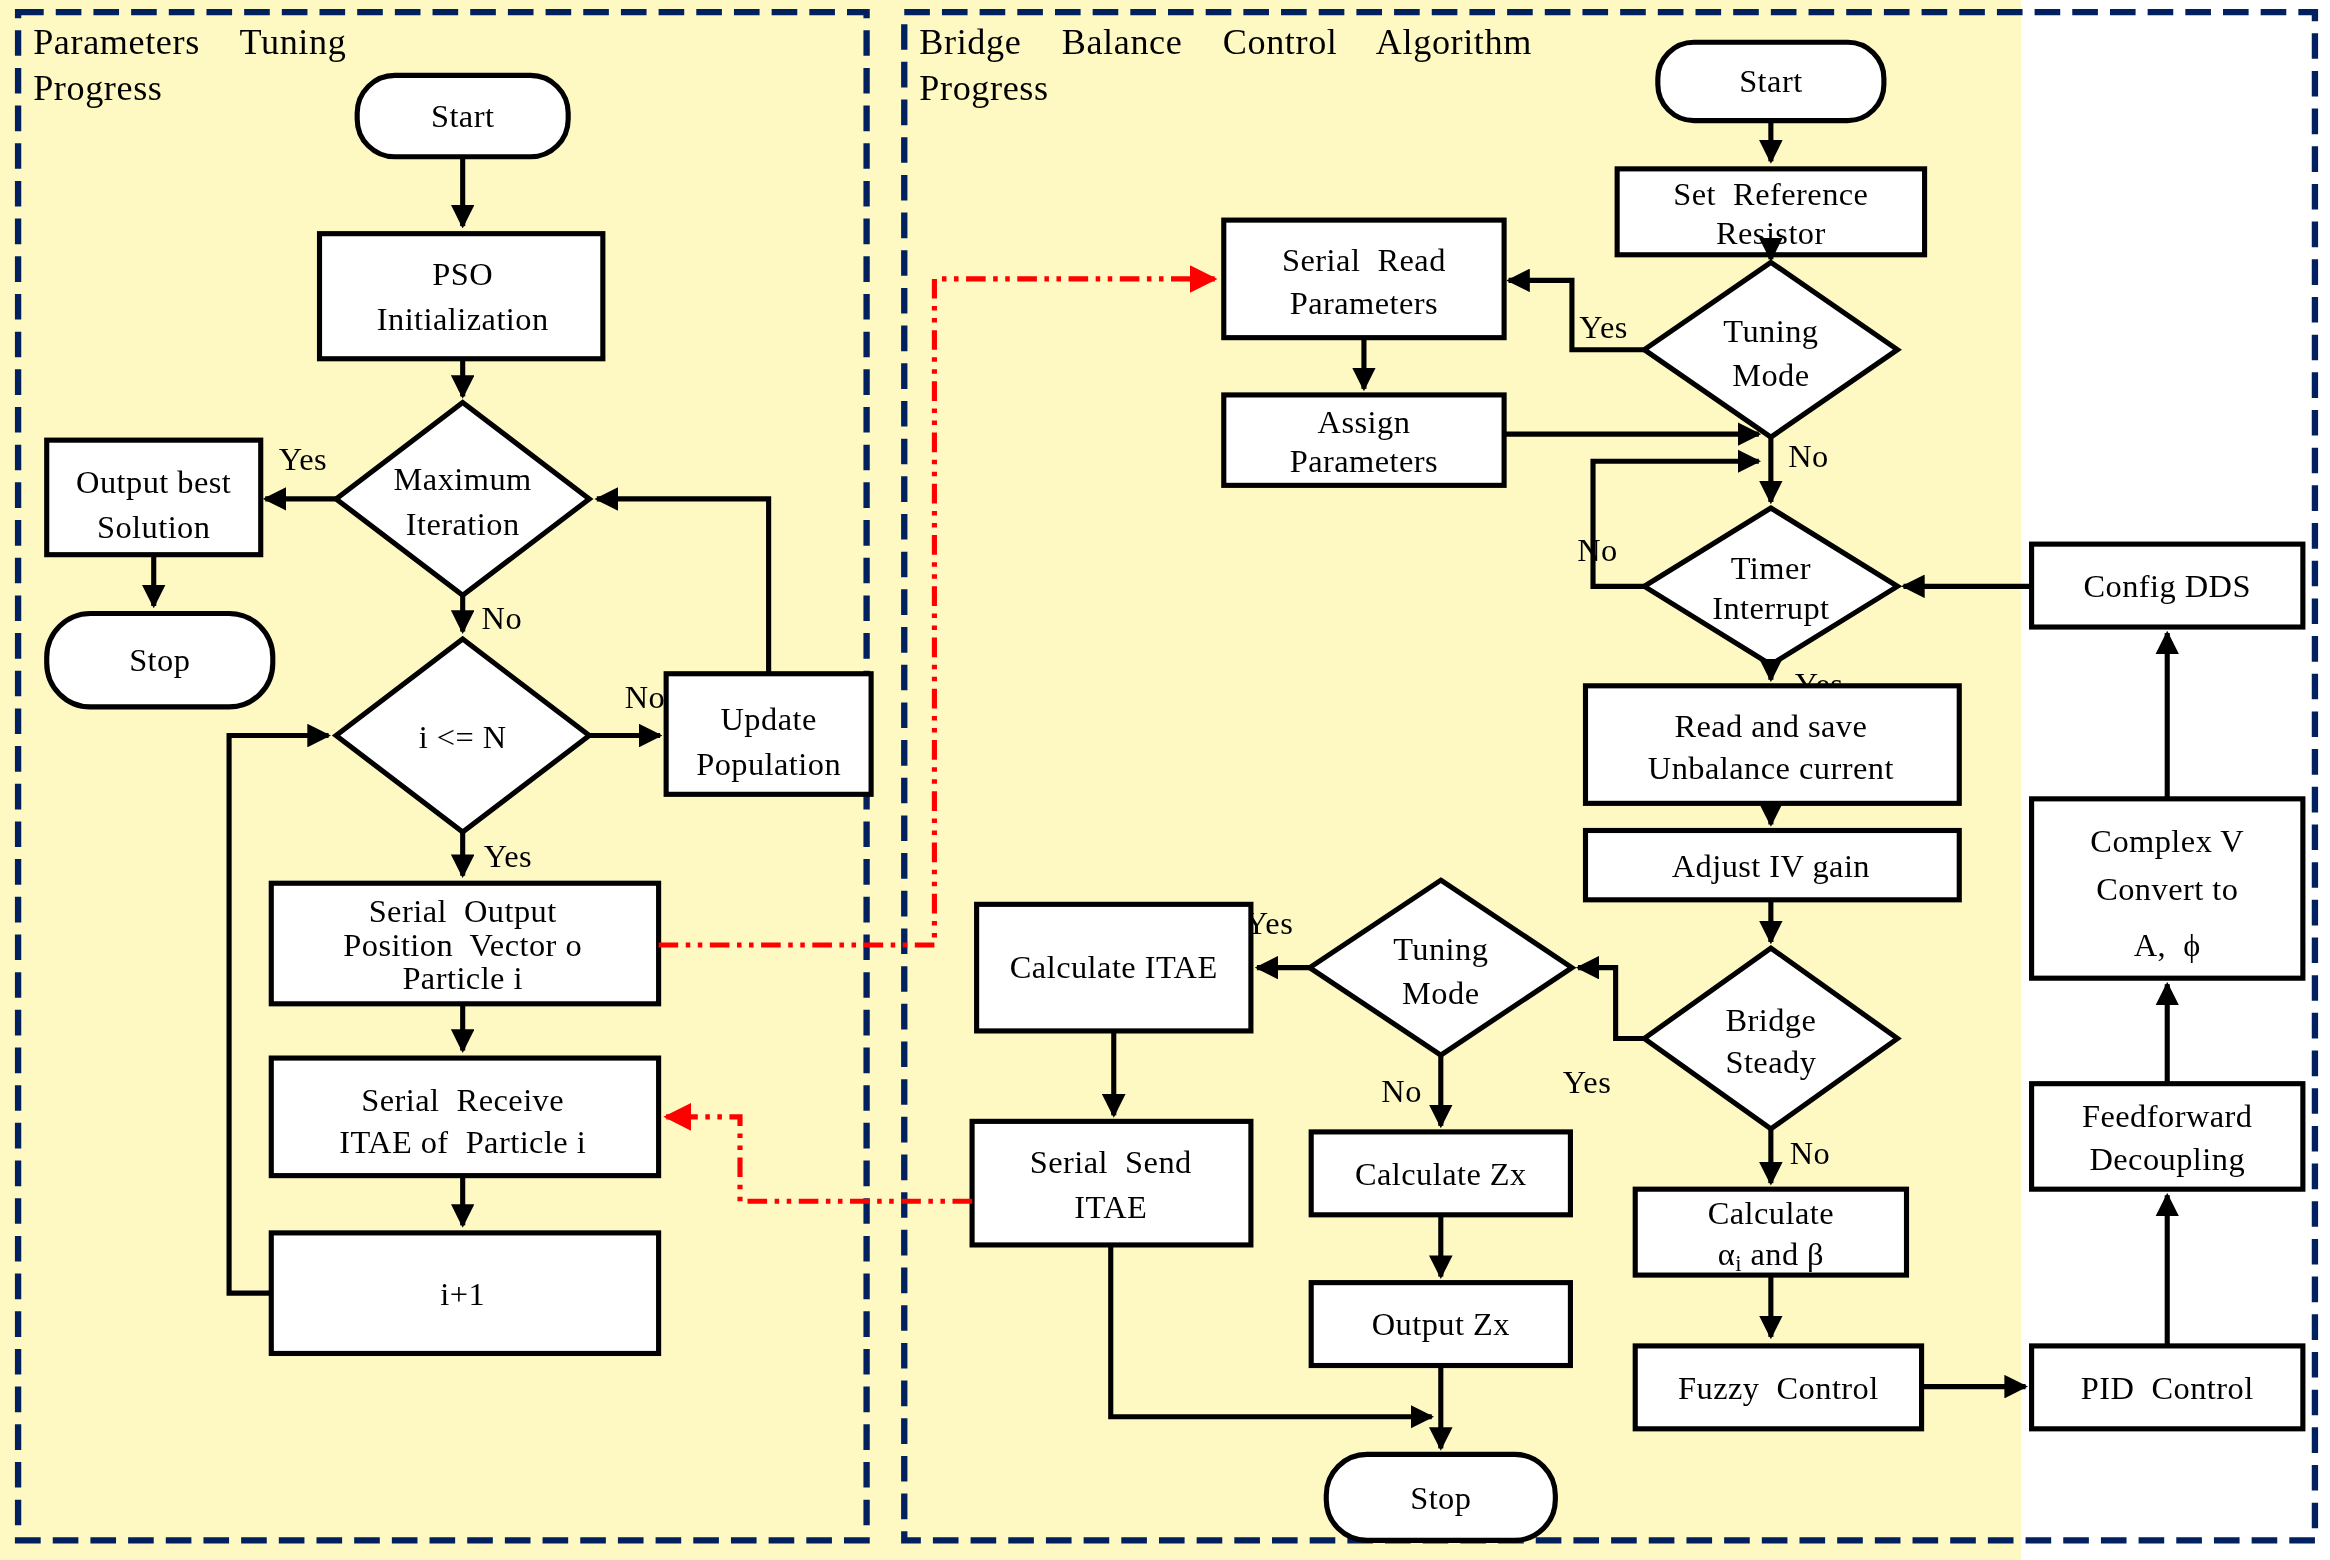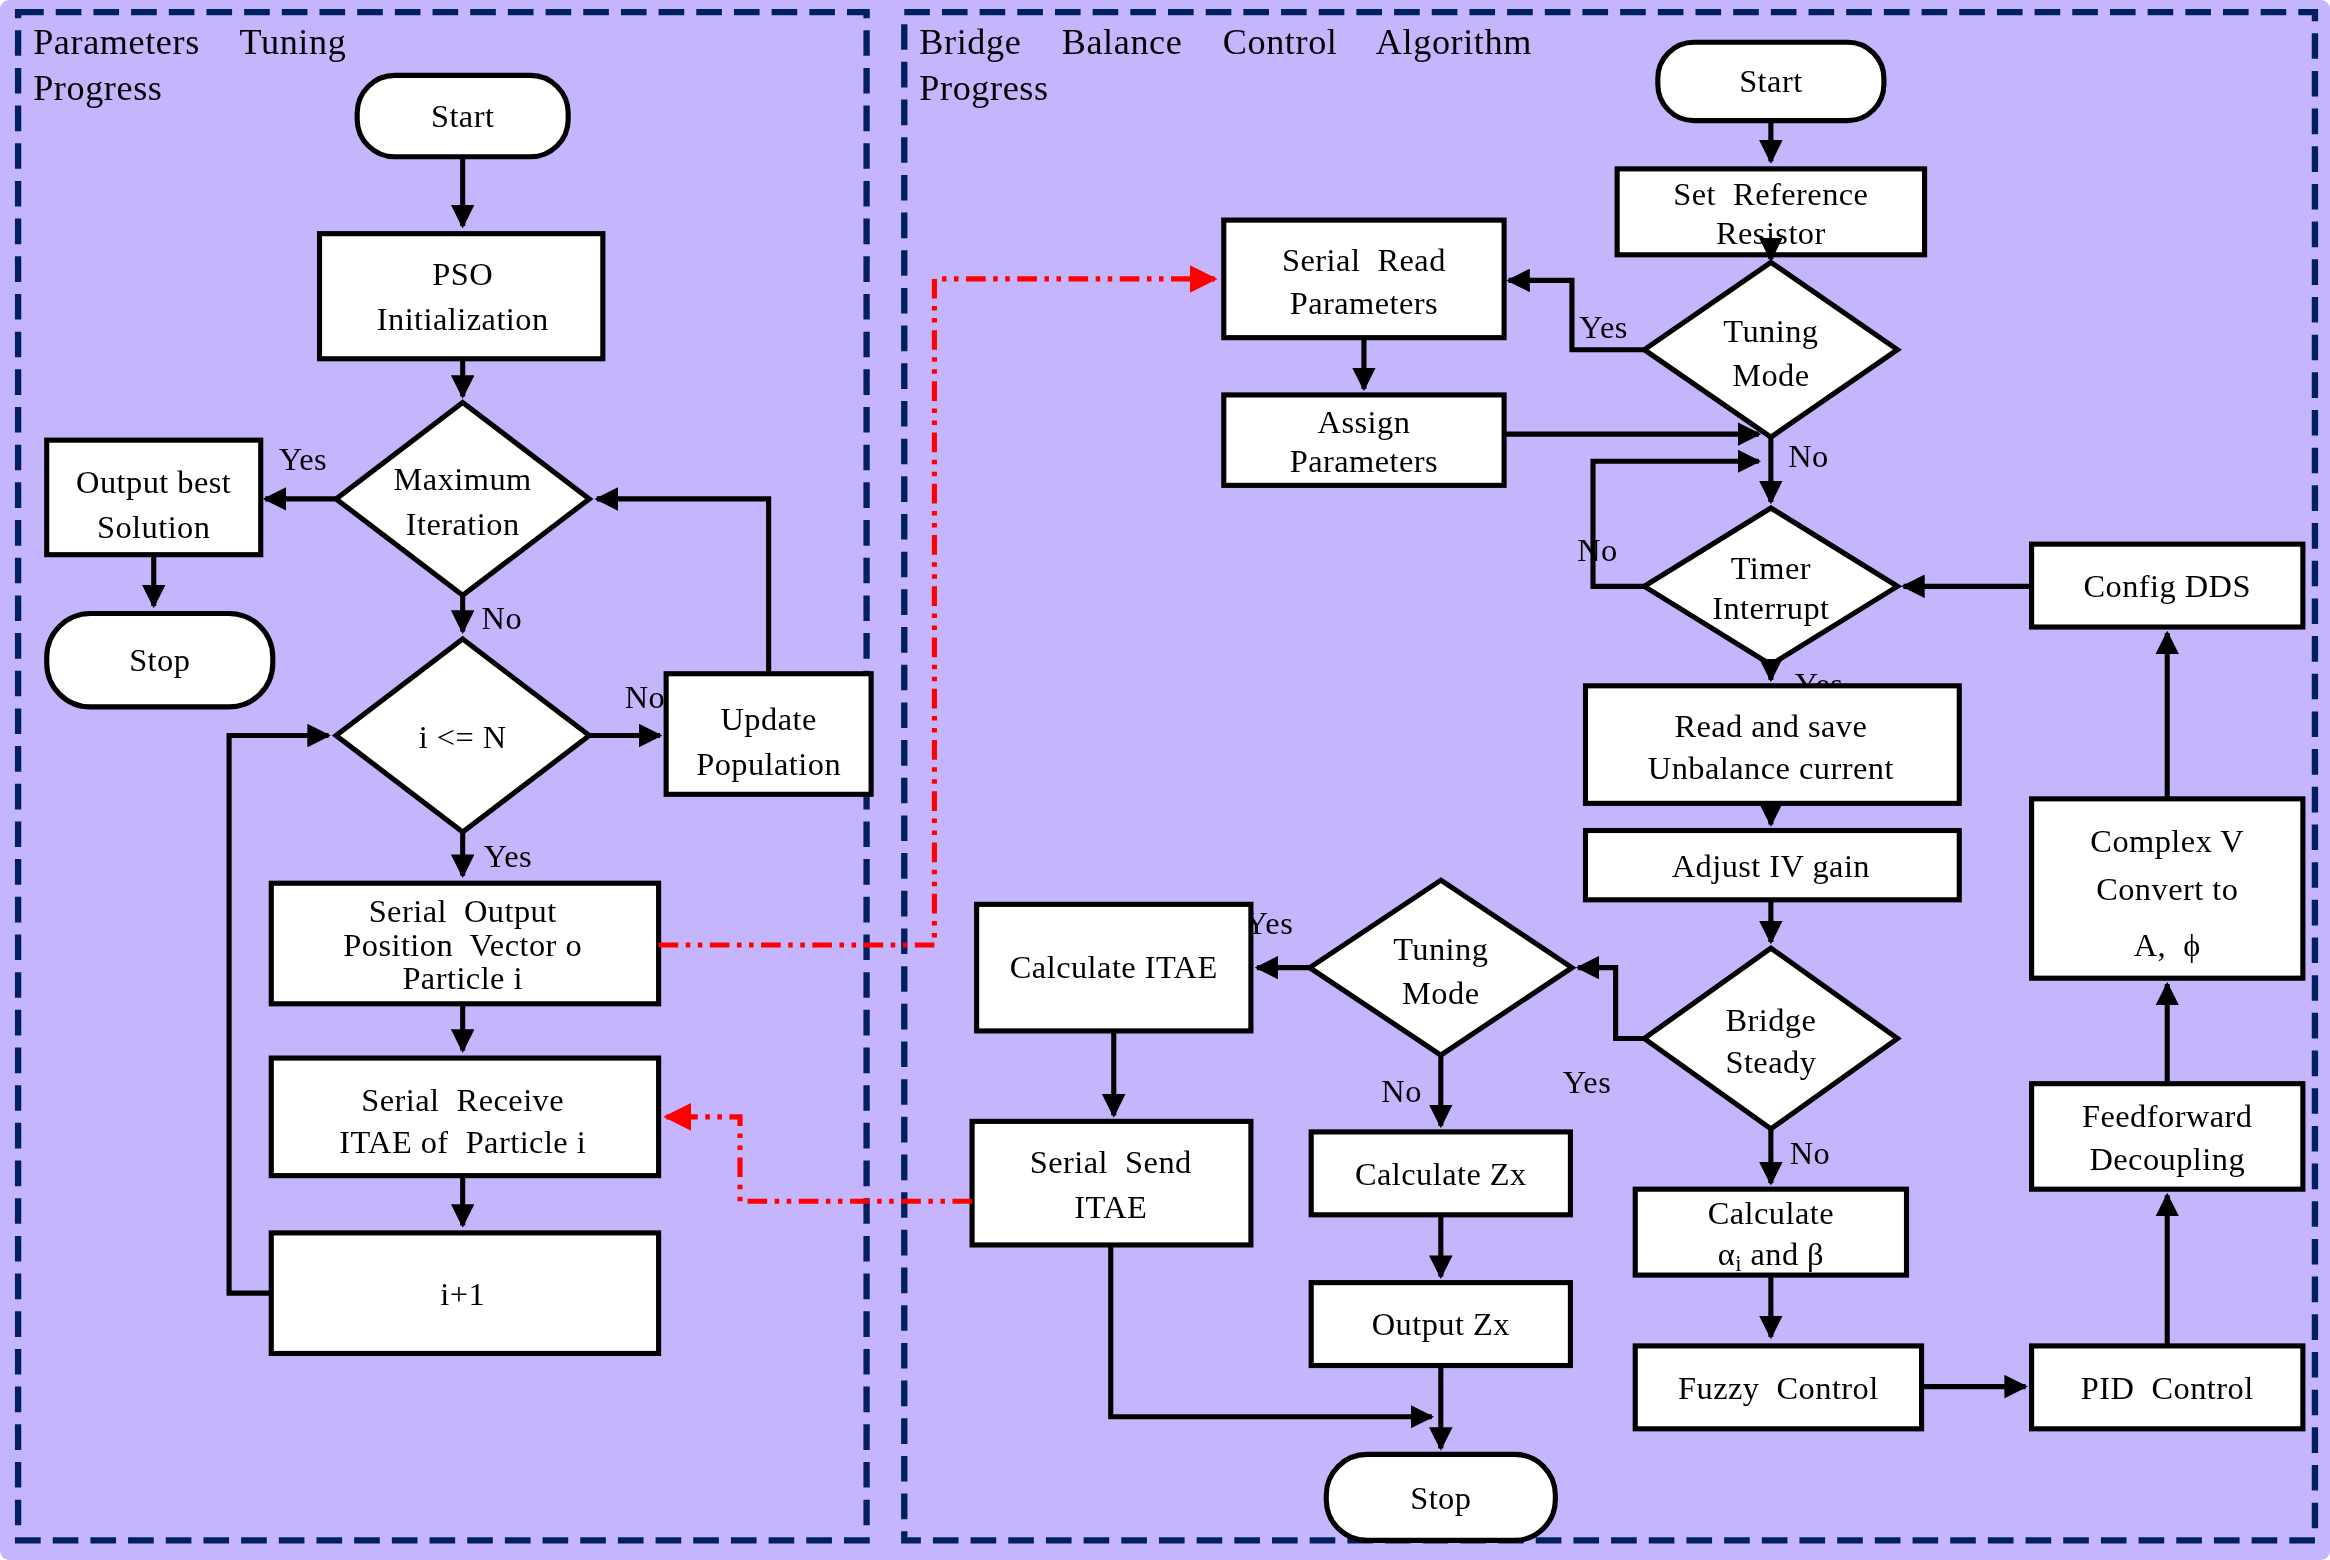--- a/index.html
+++ b/index.html
@@ -1,16 +1,16 @@
 <!DOCTYPE html>
 <html style="font-size:9.4px"><head>
 <meta charset="utf-8">
 <style>
   html,body{margin:0;padding:0;background:#ffffff;}
-  .figure-wrap{width:2330px;height:1560px;background:#c4b5fd;border-radius:9px;}
+  .figure-wrap{width:2021px;height:1560px;background:#fef9c3;}
   svg{display:block;}
   text{font-family:"Liberation Serif","DejaVu Serif",serif;fill:#000;white-space:pre;}
   .node-text{font-size:21.5px;letter-spacing:.3px;}
   .edge-label{font-size:21.5px;letter-spacing:.3px;}
   .panel-title{font-size:24px;word-spacing:7px;letter-spacing:.4px;}
   .shape{fill:#ffffff;stroke:#000000;stroke-width:3.4;}
   .flow{fill:none;stroke:#000000;stroke-width:3.4;}
   .panel-border{fill:none;stroke-width:4.2;stroke-dasharray:17 8;}
   .redlink{fill:none;stroke-width:3.4;stroke-dasharray:13 5 3 5 3 5;}
   .mid{text-anchor:middle;}

